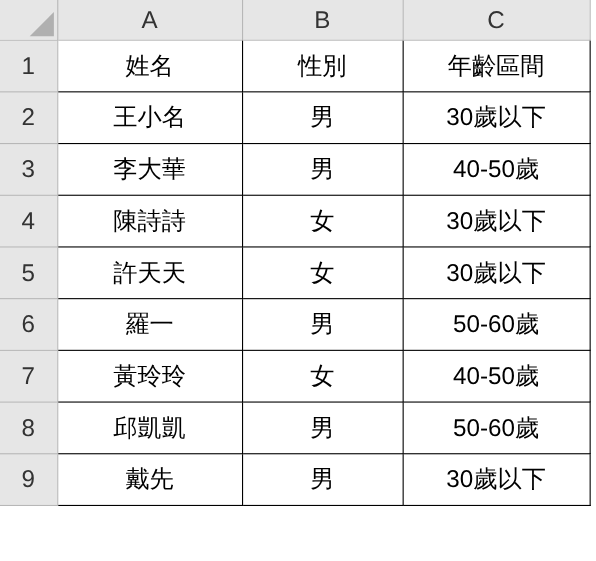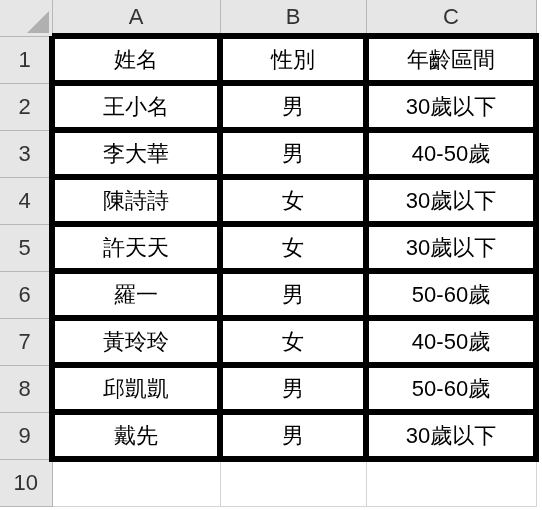--- a/index.html
+++ b/index.html
@@ -65,21 +65,21 @@
   
   .cell {
     height: 47px;
     vertical-align: middle;
     text-align: center;
     border-right: 1px solid #d4d4d4;
     border-bottom: 1px solid #d4d4d4;
     background: #fff;
   }
   .cell.filled {
-    border: 6px solid #000000;
+    border: 1px solid #000000;
   }
   .colA { width: 168px; }
   .colB { width: 146px; }
   .colC { width: 170px; }
 </style>
 </head>
 <body>
 
 <table class="sheet">
   <tbody>
@@ -146,20 +146,14 @@
     <td class="cell filled colC">50-60歲</td>
   </tr>
 
   <tr>
     <th class="row-head">9</th>
     <td class="cell filled colA">戴先</td>
     <td class="cell filled colB">男</td>
     <td class="cell filled colC">30歲以下</td>
   </tr>
 
-  <tr>
-    <th class="row-head">10</th>
-    <td class="cell colA"></td>
-    <td class="cell colB"></td>
-    <td class="cell colC"></td>
-  </tr>
 </tbody>
   </table>
 
 </body></html>

